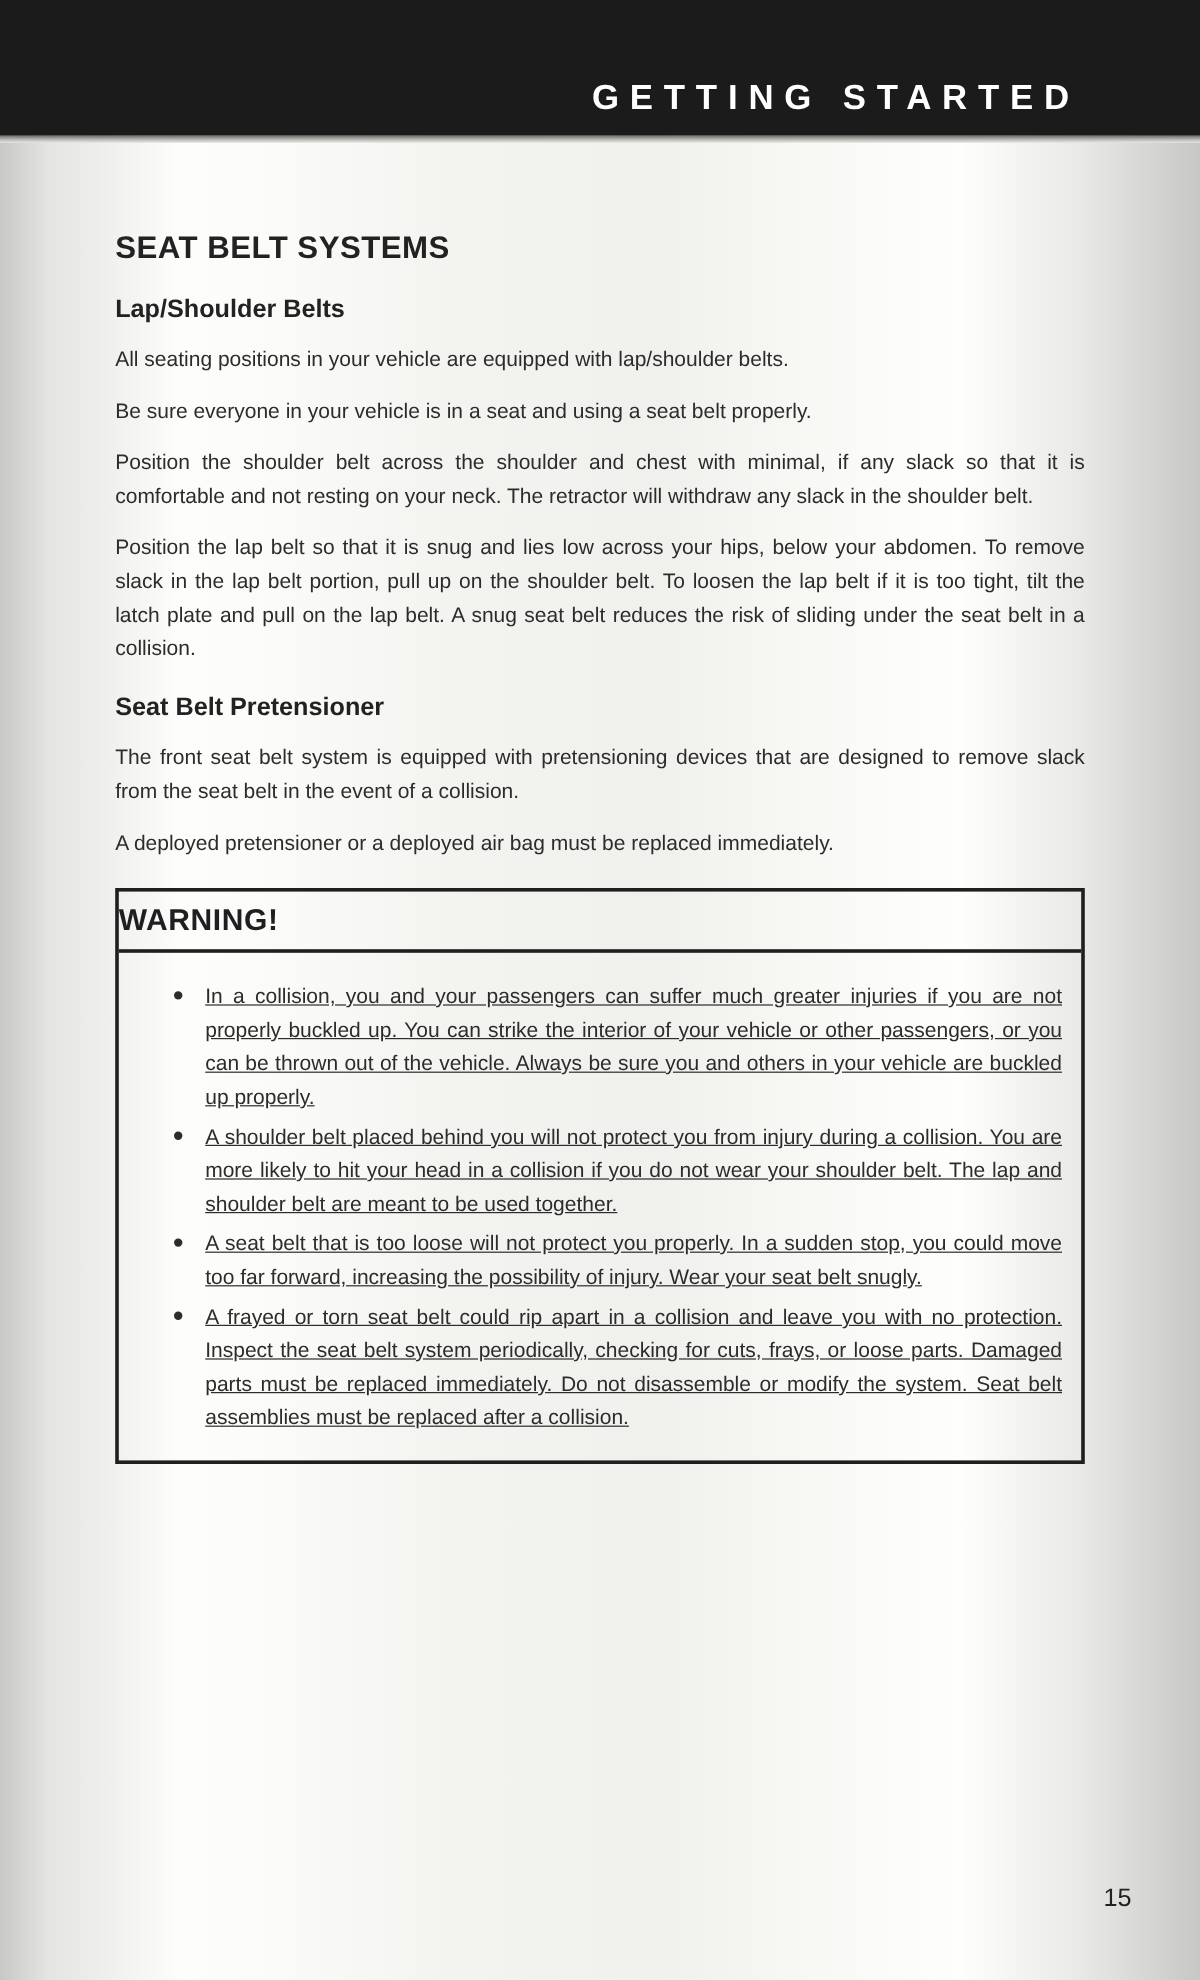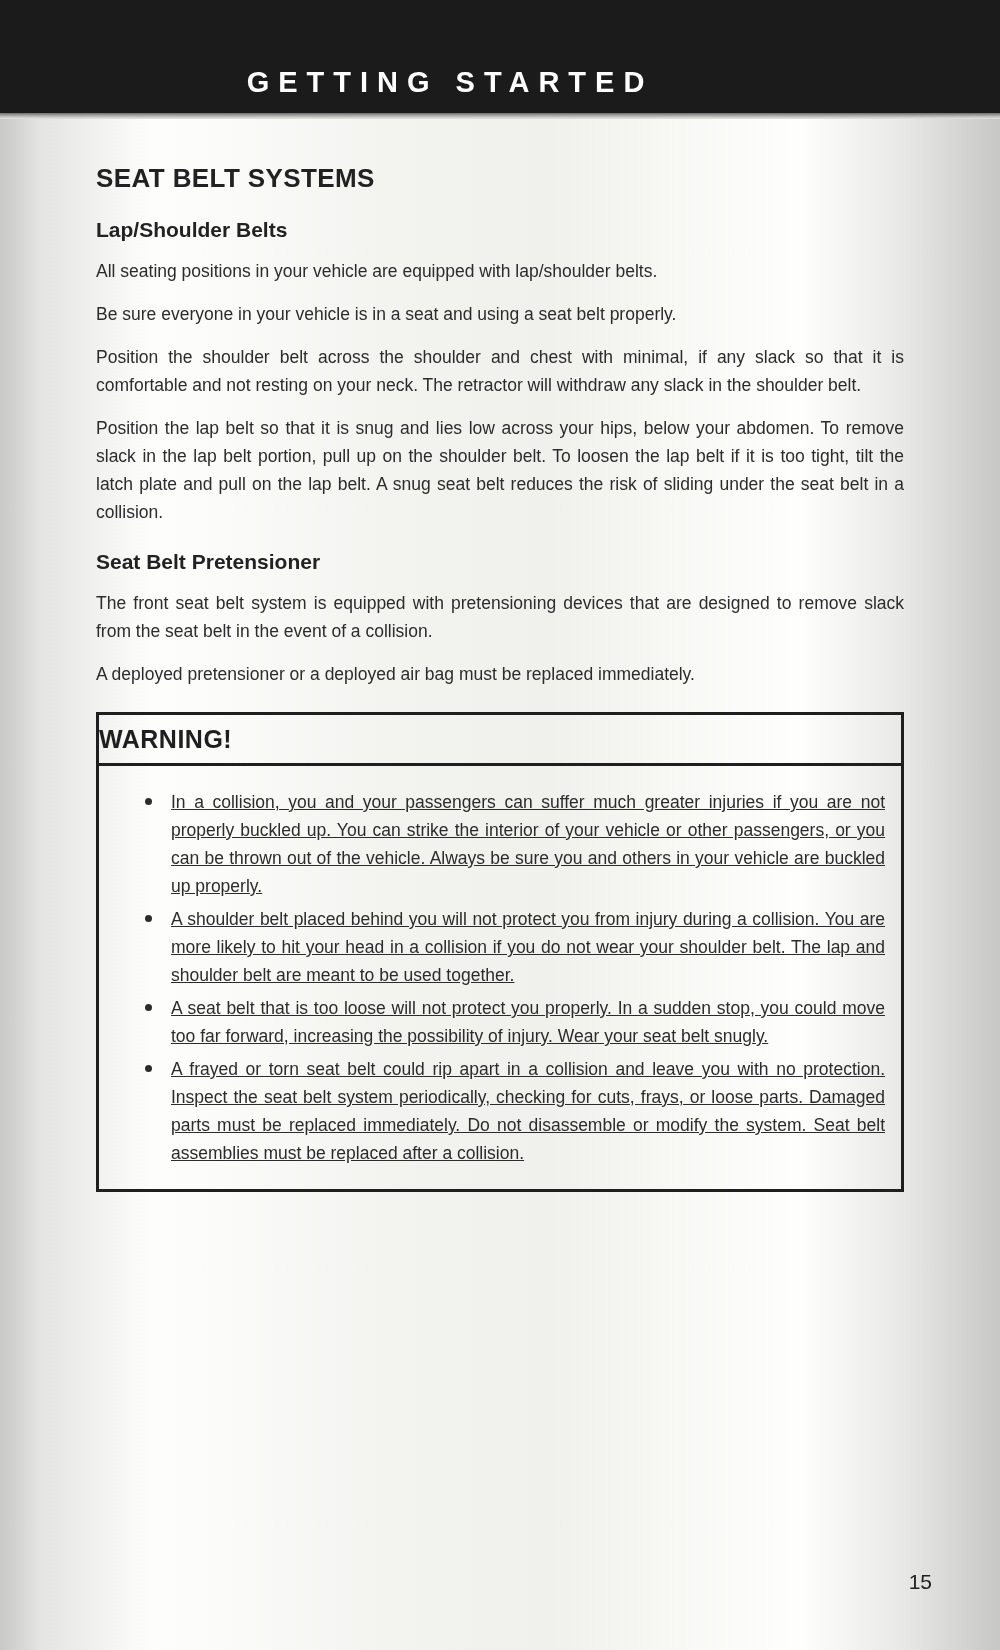--- a/index.html
+++ b/index.html
@@ -18,38 +18,38 @@
       #f3f3f0 38%, #f0f0ed 55%, #f8f8f5 68%, #fefefd 80%,
       #e9e9e7 90%, #c7c7c5 100%);
     color: #2c2c2c;
   }
   .header-band {
     position: relative;
     height: 113px;
     background: #1b1b1b;
     display: flex;
     align-items: flex-end;
-    justify-content: center;
+    justify-content: flex-end;
     box-sizing: border-box;
     padding: 0 100px 14px 0;
   }
   .header-title {
     color: #ffffff;
     font-size: 29px;
     font-weight: bold;
     letter-spacing: 9px;
     white-space: nowrap;
   }
   .header-underline {
     height: 6px;
     background: linear-gradient(180deg, #6e6e6c 0%, #b9b9b7 55%, #e6e6e3 100%);
   }
   .content {
     box-sizing: border-box;
-    padding: 44px 96px 0 96px;
+    padding: 72px 96px 0 96px;
   }
   .section-title {
     font-size: 26px;
     font-weight: 800;
     letter-spacing: 0.4px;
     margin: 0 0 20px 0;
     color: #222222;
   }
   .sub-title {
     font-size: 21px;
@@ -101,21 +101,21 @@
     position: absolute;
     left: 0;
     top: 10px;
     width: 7px;
     height: 7px;
     border-radius: 50%;
     background: #2c2c2c;
   }
   .page-number {
     position: absolute;
-    right: 68px;
+    right: 57px;
     bottom: 56px;
     font-size: 21px;
     color: #222222;
   }
 </style>
 </head>
 <body>
 
 <div class="page">
 

